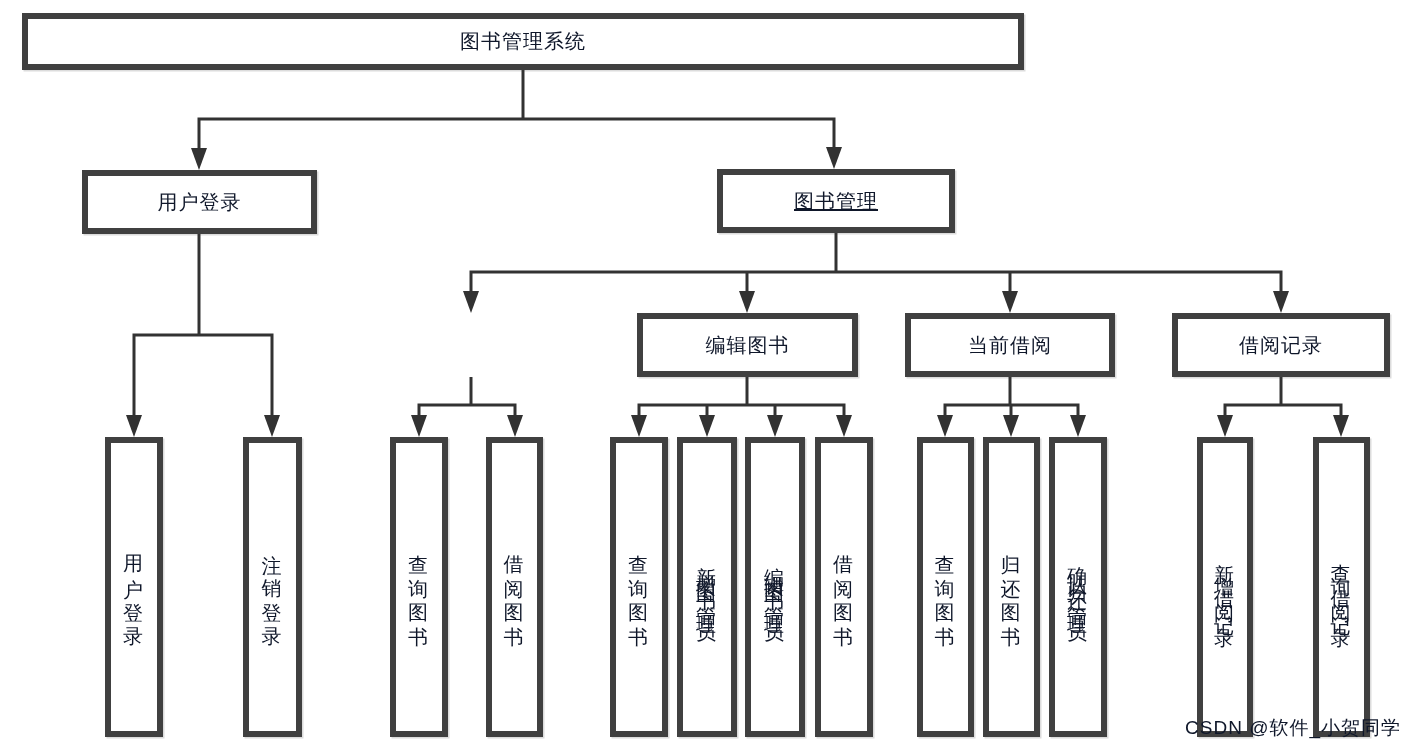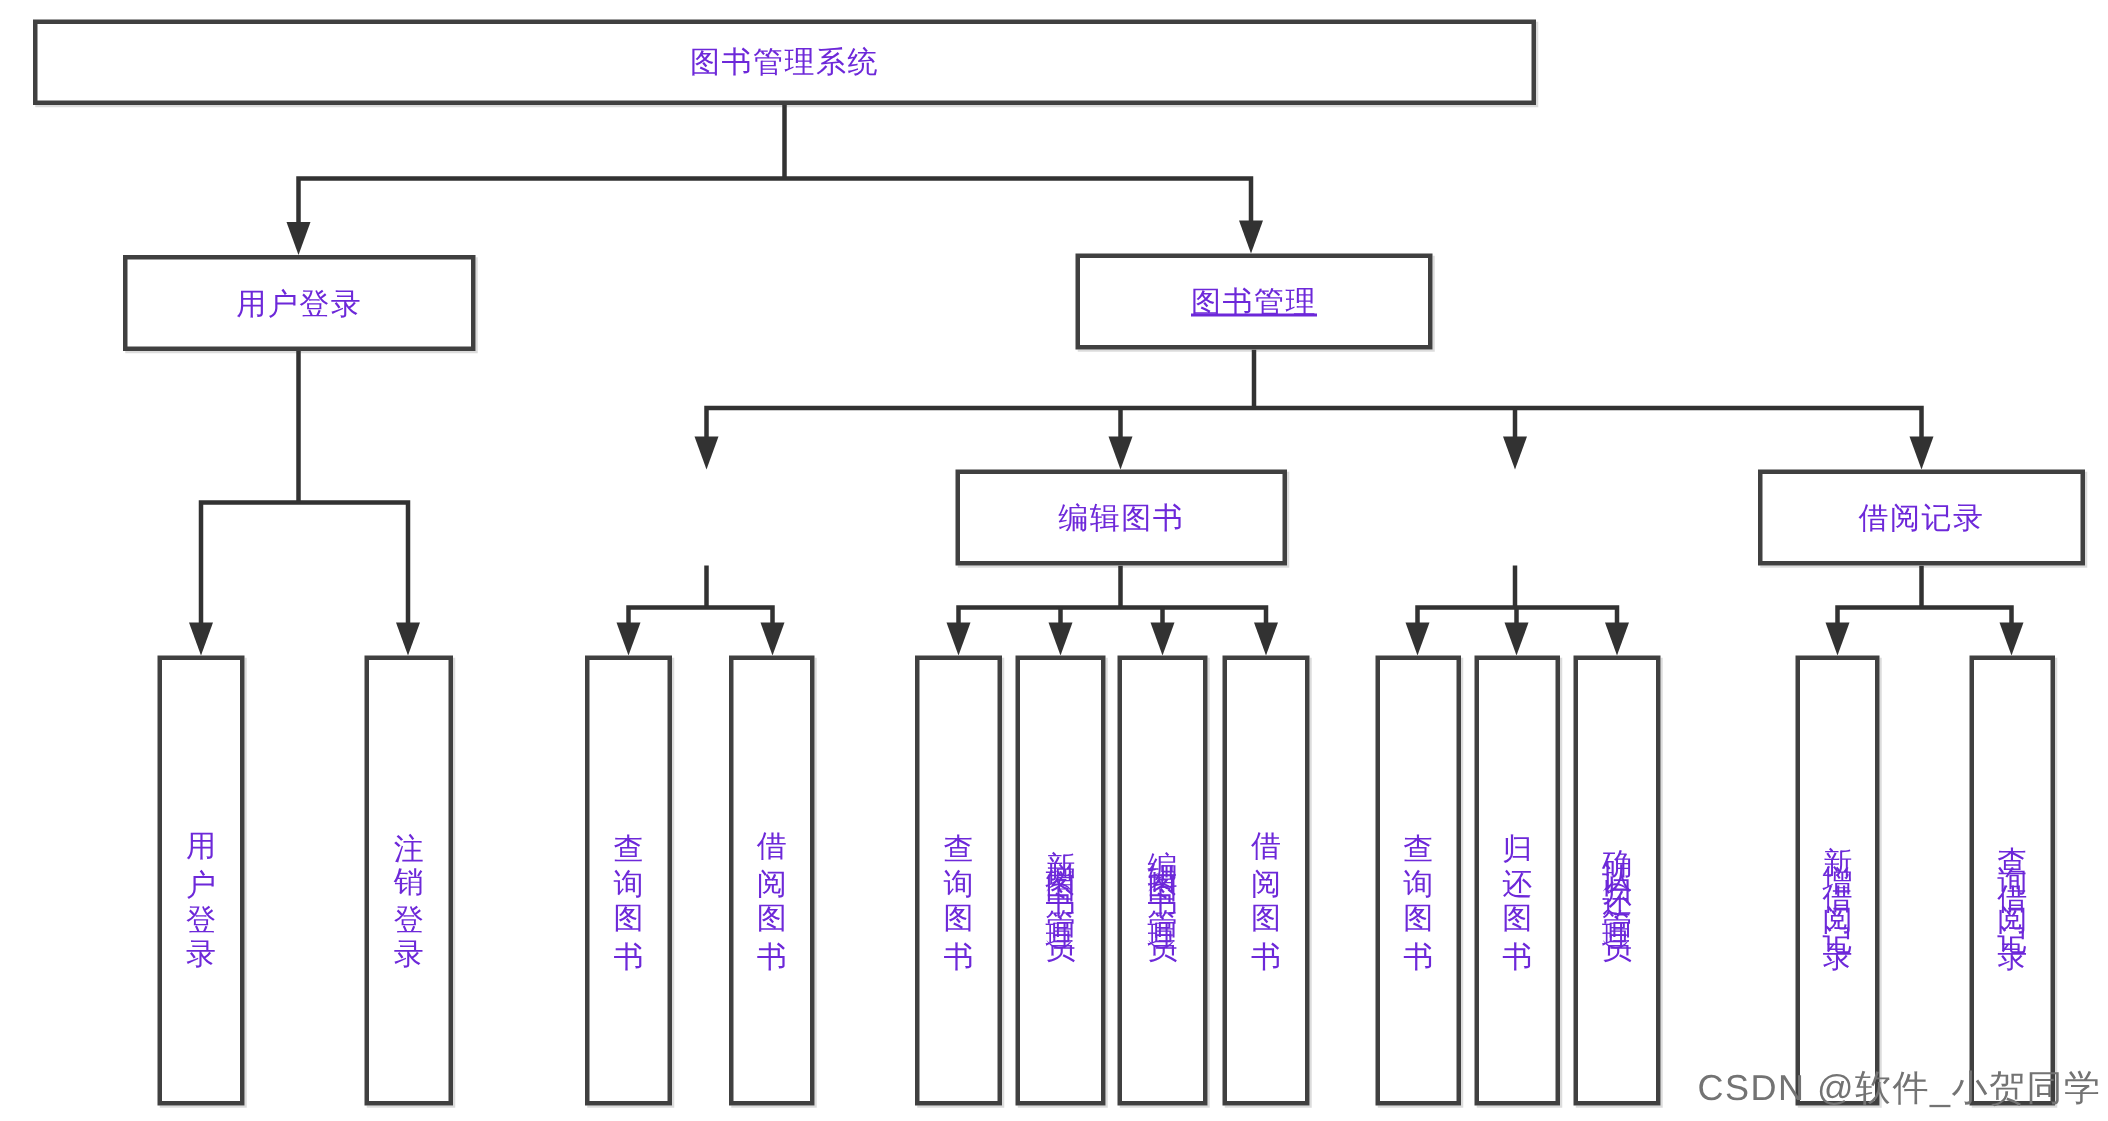--- a/index.html
+++ b/index.html
@@ -18,26 +18,26 @@
   #connector-layer {
     position: absolute;
     left: 0;
     top: 0;
     width: 1405px;
     height: 747px;
   }
   .node {
     position: absolute;
     box-sizing: border-box;
-    border: 3px solid #404040;
+    border: 6px solid #404040;
     background: #ffffff;
     display: flex;
     align-items: center;
     justify-content: center;
-    color: #6d28d9;
+    color: #0f172a;
     font-size: 20px;
     letter-spacing: 1px;
     box-shadow: 1.5px 1.5px 0 rgba(60,60,60,0.18);
   }
   
   .n-root   { left: 22px;   top: 13px;  width: 1002px; height: 57px; }
   .n-login  { left: 82px;   top: 170px; width: 235px;  height: 64px; }
   .n-mgmt   { left: 717px;  top: 169px; width: 238px;  height: 64px; text-decoration: underline; }
   .n-newb   { left: 362px;  top: 313px; width: 218px;  height: 64px; }
   .n-borrow { left: 637px;  top: 313px; width: 221px;  height: 64px; }
@@ -63,22 +63,22 @@
   .l8  { left: 815px;  width: 58px; }
   .l9  { left: 917px;  width: 57px; }
   .l10 { left: 983px;  width: 57px; }
   .l11 { left: 1049px; width: 58px; }
   .l12 { left: 1197px; width: 56px; }
   .l13 { left: 1313px; width: 57px; }
   #watermark {
     position: absolute;
     right: 4px;
     bottom: 6px;
-    font-size: 24px;
-    color: #737373;
+    font-size: 19px;
+    color: #0f172a;
     letter-spacing: 1px;
     z-index: 5;
     pointer-events: none;
   }
 </style>
 </head>
 <body>
 
 <div id="canvas">
 
@@ -141,20 +141,23 @@
   <div class="node n-login">
     <span>用户登录</span>
   </div>
   <div class="node n-mgmt">
     <span>图书管理</span>
   </div>
 
   <div class="node n-borrow">
     <span>编辑图书</span>
   </div>
+  <div class="node n-cur">
+    <span>当前借阅</span>
+  </div>
   <div class="node n-rec">
     <span>借阅记录</span>
   </div>
 
   <div class="node leaf v4 l1">
     <span class="vlabel">用户登录</span>
   </div>
   <div class="node leaf v4 l2">
     <span class="vlabel">注销登录</span>
   </div>

